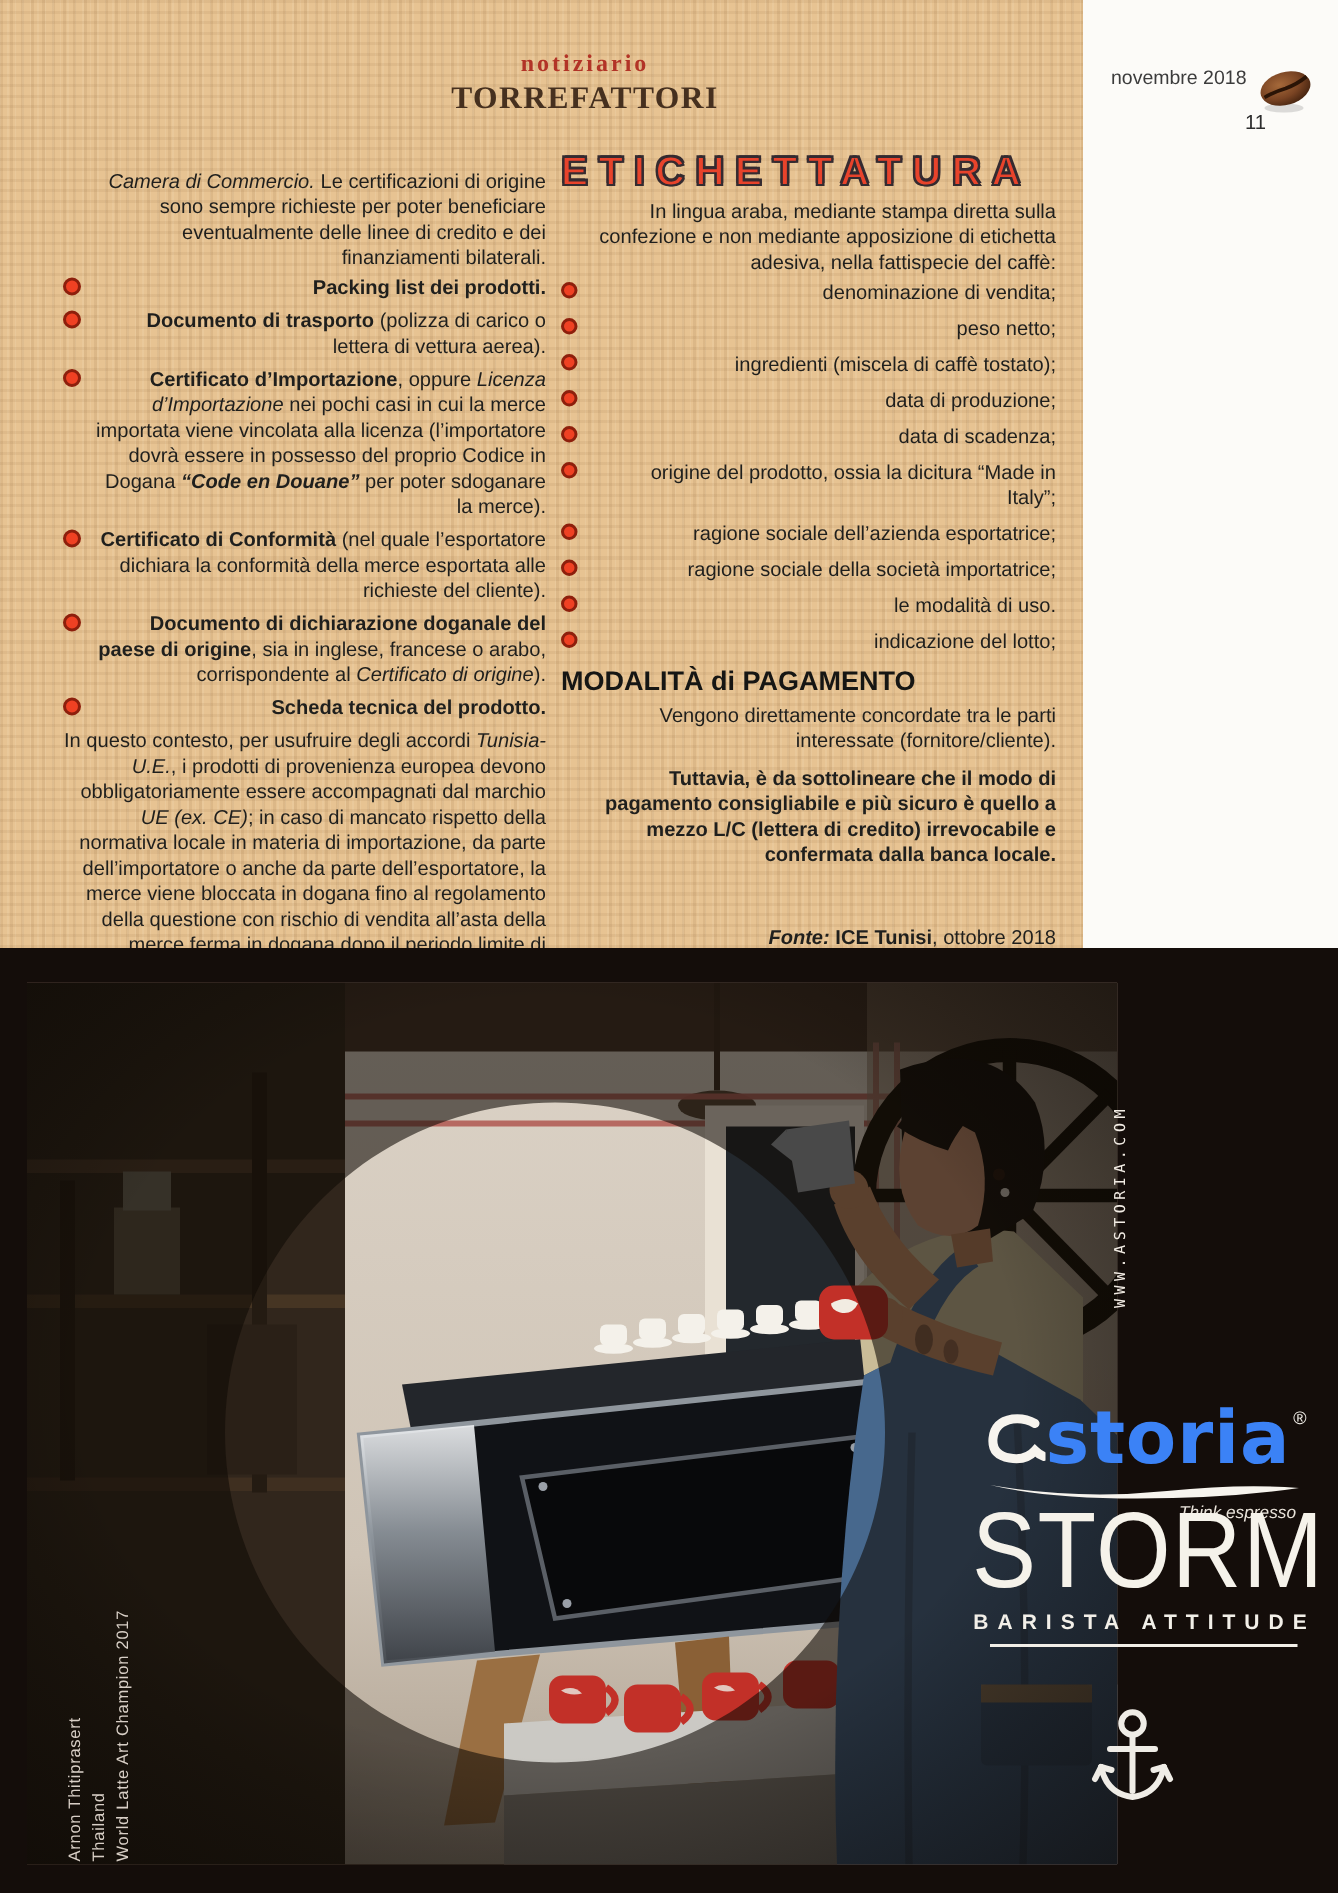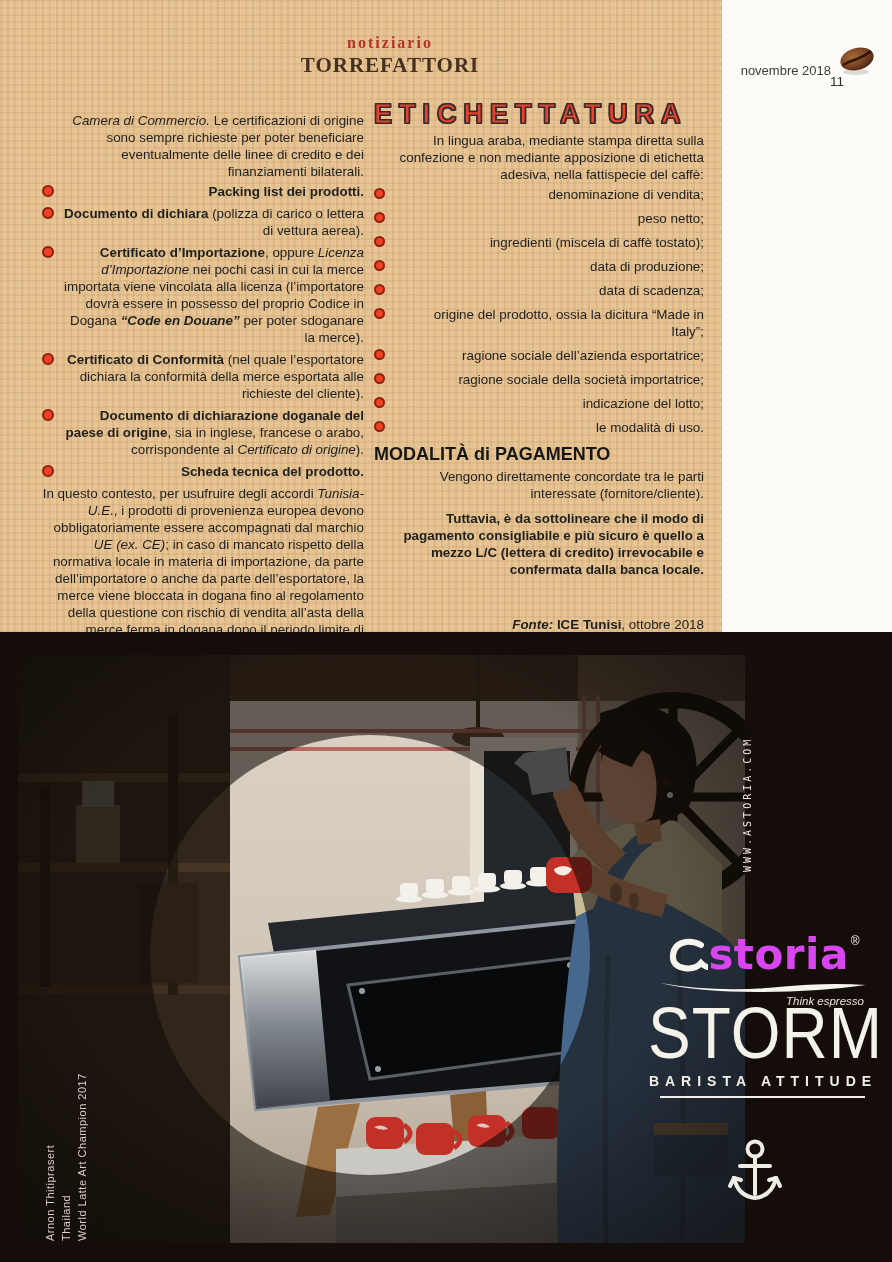--- a/index.html
+++ b/index.html
@@ -26,21 +26,21 @@
   }
   .masthead { position:absolute; left:300px; top:34px; width:180px; text-align:center; }
   .masthead .kicker {
     font-family:"Liberation Serif", serif; font-weight:bold;
     color:#b23427; font-size:16px; letter-spacing:2px;
   }
   .masthead .mag-title {
     font-family:"Liberation Serif", serif; font-weight:bold;
     color:#46301f; font-size:21px; letter-spacing:1px; margin-top:1px;
   }
-  .issue-line { position:absolute; right:14px; top:44px; display:flex; align-items:flex-end; gap:5px; }
+  .issue-line { position:absolute; right:14px; top:44px; display:flex; align-items:flex-start; gap:5px; }
   .issue-date { font-size:13px; color:#3c3c3c; }
   .page-number { position:absolute; right:48px; top:74px; font-size:13.5px; color:#2e2e2e; }
 
   
   .col { position:absolute; font-size:13.4px; line-height:17px; color:#1f1f1d; }
   .col-left  { left:42px;  top:112px; width:322px; }
   .col-right { left:374px; top:106px; width:330px; }
   .col p { margin-bottom:2px;text-align:right; }
   .indent { margin-left:21px; }
   .seg-b { font-weight:bold; }
@@ -83,21 +83,21 @@
   }
   .website-vertical {
     position:absolute; left:742px; top:100px; height:140px;
     writing-mode:vertical-rl; transform:rotate(180deg);
     font-family:"DejaVu Sans Mono", monospace;
     font-size:10px; letter-spacing:3px; color:#f2ece4;
   }
   .brand-block { position:absolute; left:648px; top:298px; width:230px; text-align:center; color:#f7f4ee; }
   .brand-row { display:flex; align-items:center; justify-content:center; }
   .brand-word {
-    font-size:42px; font-weight:bold; letter-spacing:0.5px; color:#d946ef;
+    font-size:49px; font-weight:bold; letter-spacing:0.5px; color:#3b82f6;
     font-family:"DejaVu Sans", sans-serif;
   }
   .brand-reg { font-size:12px; vertical-align:top; position:relative; top:-14px; left:2px; color:#f7f4ee; }
   .brand-swoosh { margin-top:-6px; }
   .brand-tagline { font-style:italic; font-size:11.5px; color:#e9e3da; text-align:right; padding-right:14px; margin-top:-2px; }
   .product-name {
     position:absolute; left:648px; top:360px; width:230px; text-align:center;
     font-size:64px; font-weight:200; color:#f5f2ea; letter-spacing:1px;
     transform:scaleY(1.12); transform-origin:top; white-space:nowrap;
     font-family:"Liberation Sans", sans-serif;
@@ -121,21 +121,21 @@
 
   <div class="col col-left">
     <p class="indent"><span class="seg-i">Camera di Commercio.</span><span> Le certificazioni di origine sono sempre richieste per poter beneficiare eventualmente delle linee di credito e dei finanziamenti bilaterali.</span></p>
     <ul class="bullets">
       <li>
           <span class="dot"></span>
           <span class="bullet-text"><span class="seg-b">Packing list dei prodotti.</span></span>
         </li>
       <li>
           <span class="dot"></span>
-          <span class="bullet-text"><span class="seg-b">Documento di dichiara</span><span> (polizza di carico o lettera di vettura aerea).</span></span>
+          <span class="bullet-text"><span class="seg-b">Documento di trasporto</span><span> (polizza di carico o lettera di vettura aerea).</span></span>
         </li>
       <li>
           <span class="dot"></span>
           <span class="bullet-text"><span class="seg-b">Certificato d’Importazione</span><span>, oppure </span><span class="seg-i">Licenza d’Importazione</span><span> nei pochi casi in cui la merce importata viene vincolata alla licenza (l’importatore dovrà essere in possesso del proprio Codice in Dogana </span><span class="seg-bi">“Code en Douane”</span><span> per poter sdoganare la merce).</span></span>
         </li>
       <li>
           <span class="dot"></span>
           <span class="bullet-text"><span class="seg-b">Certificato di Conformità</span><span> (nel quale l’esportatore dichiara la conformità della merce esportata alle richieste del cliente).</span></span>
         </li>
       <li>
@@ -181,25 +181,25 @@
       <li>
           <span class="dot"></span>
           <span class="bullet-text">ragione sociale dell’azienda esportatrice;</span>
         </li>
       <li>
           <span class="dot"></span>
           <span class="bullet-text">ragione sociale della società importatrice;</span>
         </li>
       <li>
           <span class="dot"></span>
+          <span class="bullet-text">le modalità di uso.</span>
+        </li>
+      <li>
+          <span class="dot"></span>
           <span class="bullet-text">indicazione del lotto;</span>
-        </li>
-      <li>
-          <span class="dot"></span>
-          <span class="bullet-text">le modalità di uso.</span>
         </li>
     </ul>
     <div class="payment-heading">MODALITÀ di PAGAMENTO</div>
     <p>Vengono direttamente concordate tra le parti interessate (fornitore/cliente).</p>
     <p class="para-gap">Tuttavia, è da sottolineare che il modo di pagamento consigliabile e più sicuro è quello a mezzo L/C (lettera di credito) irrevocabile e confermata dalla banca locale.</p>
     <p class="source-line"><span class="seg-bi">Fonte: </span><span class="seg-b">ICE Tunisi</span><span>, ottobre 2018</span></p>
   </div>
 </div>
 
 <div class="right-margin">

